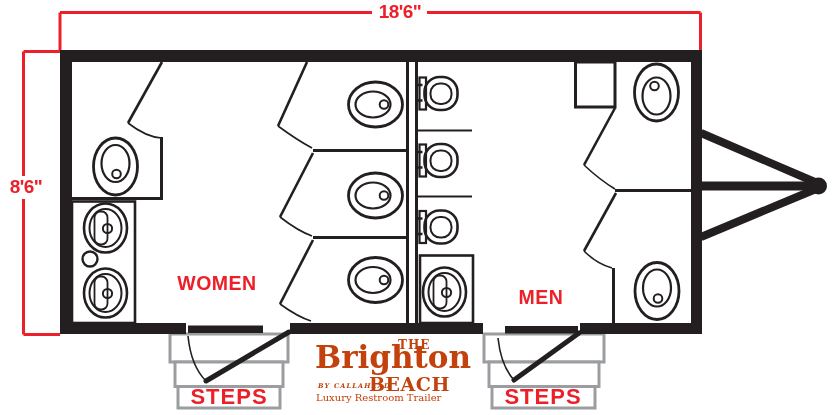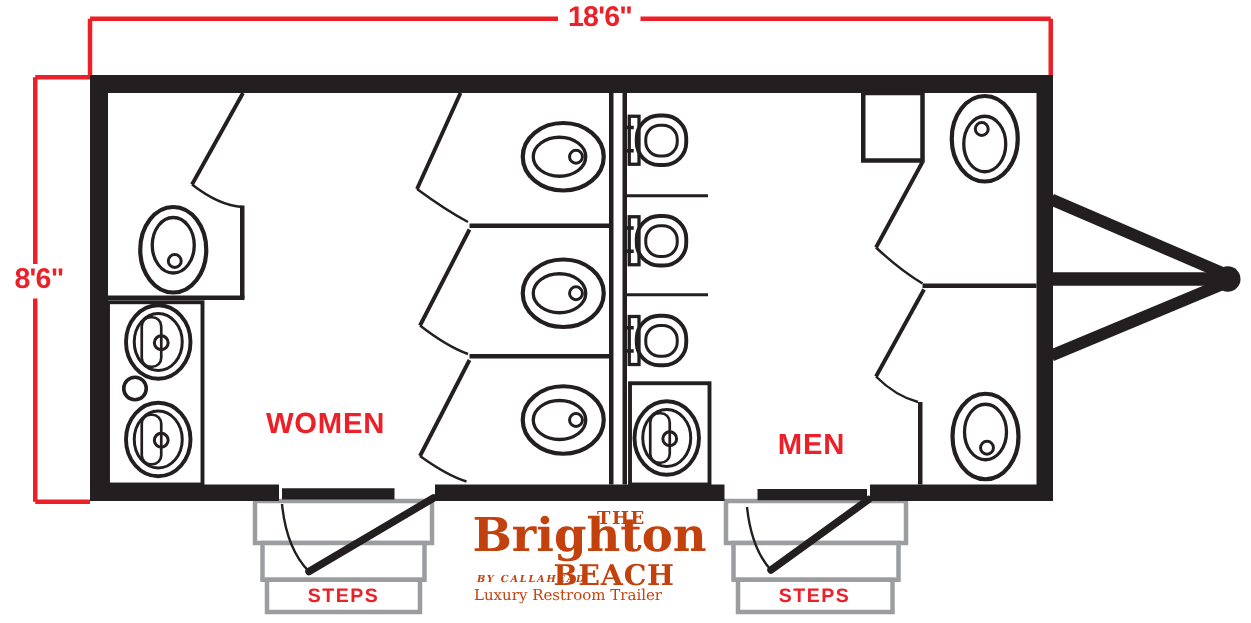--- a/index.html
+++ b/index.html
@@ -3,21 +3,21 @@
 <meta charset="utf-8">
 <style>
   html,body{margin:0;padding:0;background:#ffffff;}
   #stage{position:relative;width:834px;height:415px;background:#ffffff;overflow:hidden;
          font-family:"Liberation Sans", sans-serif;}
   #plan-svg{position:absolute;left:0;top:0;}
   .lbl{position:absolute;transform:translate(-50%,-50%);white-space:nowrap;
        color:#ec2028;font-weight:bold;}
   .dim{font-size:19px;letter-spacing:-0.5px;}
   .room{font-size:19.5px;letter-spacing:0.5px;}
-  .steps-lbl{font-size:13px;letter-spacing:1px;}
+  .steps-lbl{font-size:22px;letter-spacing:1px;}
   #logo{position:absolute;left:315px;top:336px;width:130px;height:76px;color:#c2410c;
         font-family:"DejaVu Serif","Liberation Serif",serif;}
   #logo .the{position:absolute;left:83px;top:2px;font-size:12px;font-weight:bold;letter-spacing:1px;}
   #logo .name{position:absolute;left:0px;top:6px;font-size:31px;font-weight:bold;line-height:1;}
   #logo .by{position:absolute;left:3px;top:46px;font-size:6.5px;font-weight:bold;letter-spacing:1.2px;font-style:italic;}
   #logo .beach{position:absolute;left:54px;top:37px;font-size:19px;font-weight:bold;letter-spacing:0.5px;}
   #logo .tagline{position:absolute;left:1px;top:56px;font-size:10px;white-space:nowrap;}
 </style>
 </head>
 <body>

